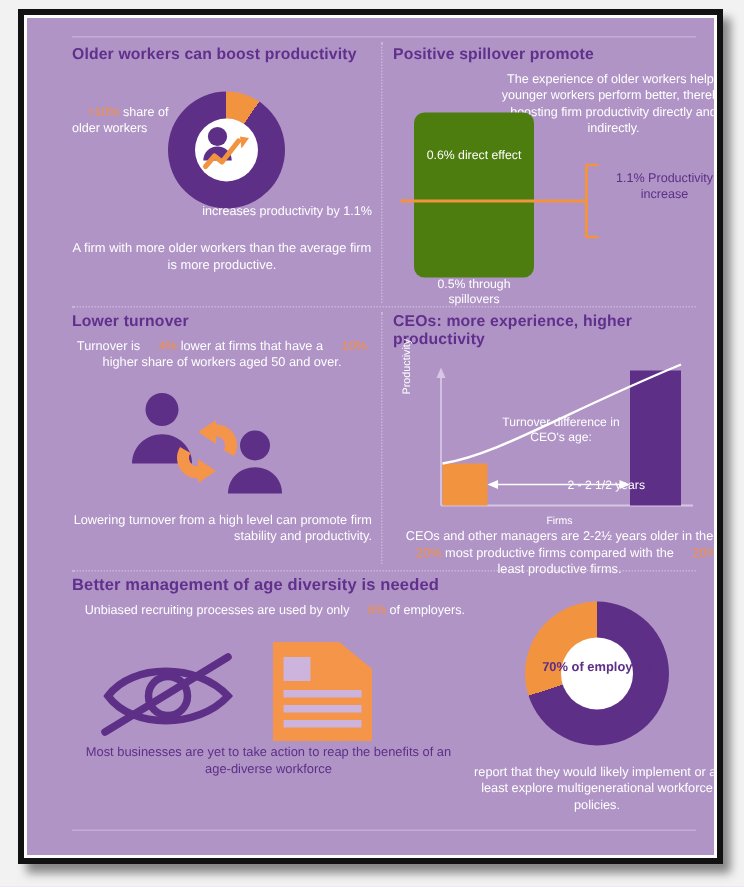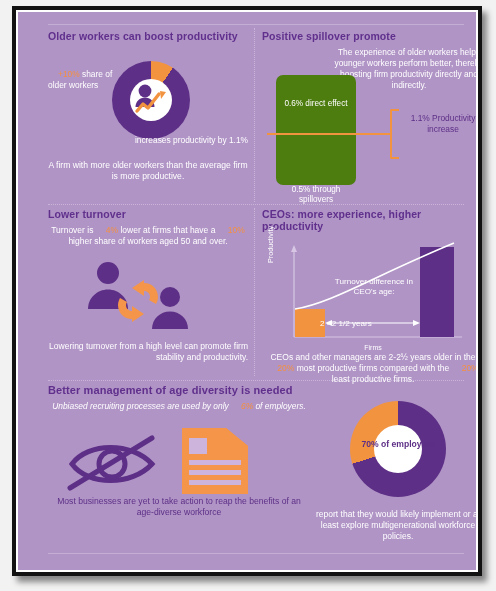--- a/index.html
+++ b/index.html
@@ -160,29 +160,29 @@
   .xlab {
     position: absolute; left: 0; right: 0; bottom: -2px;
     font-size: 7px; color: #ffffff; text-align: center;
   }
   .annot {
     position: absolute; left: 64px; top: 40px; width: 96px;
     font-size: 8.1px; line-height: 1.25; color: #ffffff; text-align: center;
   }
   .annot-yrs {
     position: absolute; left: 58px; top: 82px; width: 110px;
-    font-size: 8.1px; color: #ffffff; text-align: left;
+    font-size: 8.1px; color: #ffffff; text-align: right;
   }
   .p4-foot { font-size: 8.5px; line-height: 1.3; text-align: center; color: #ffffff; margin-top: 3px;}
 
   
   .p5-cols { position: relative; height: 158px; }
   .col-l { position: absolute; left: 0; top: 0; width: 262px; }
   .col-r { position: absolute; right: 2px; top: 0; width: 168px; }
-  .p5-lead { font-size: 8.4px; line-height: 1.3; color: #ffffff; text-align: center; font-style: italic; }
+  .p5-lead { font-size: 8.4px; line-height: 1.3; color: #ffffff; text-align: right; }
   .icon-row { position: relative; height: 74px; margin-top: 10px; }
   .p5-foot-l { font-size: 8.6px; line-height: 1.3; color: #5d2f86; text-align: center; }
   .donut2-wrap { position: relative; height: 104px; }
   .donut2 {
     position: absolute; left: 36px; top: 0;
     width: 96px; height: 96px; border-radius: 50%;
     background: conic-gradient(#5d2f86 0deg 252deg, #f29340 252deg 360deg);
   }
   .donut2::after {
     content: ""; position: absolute;

